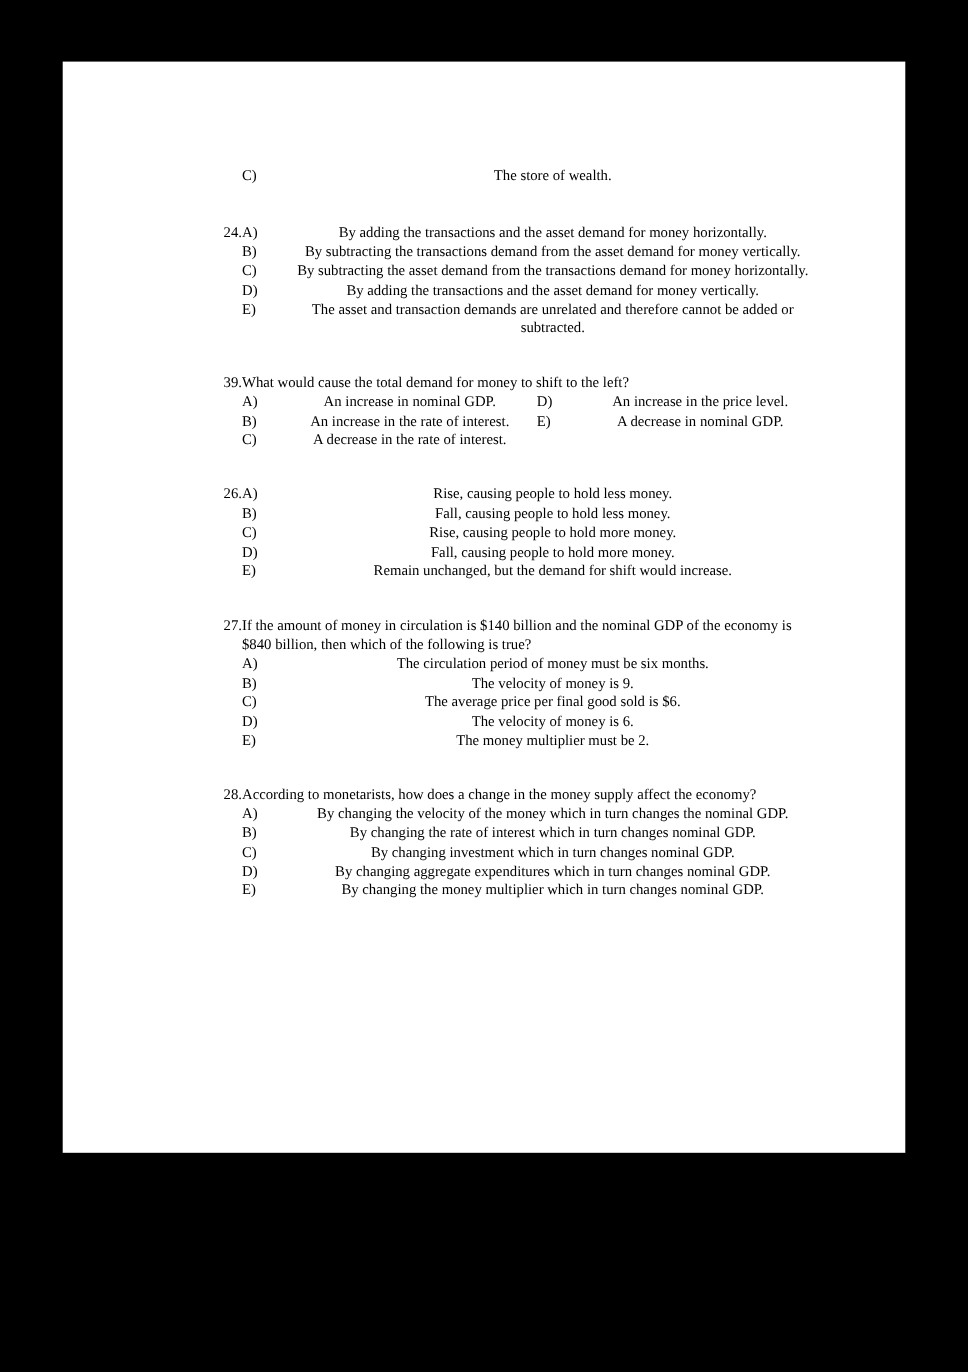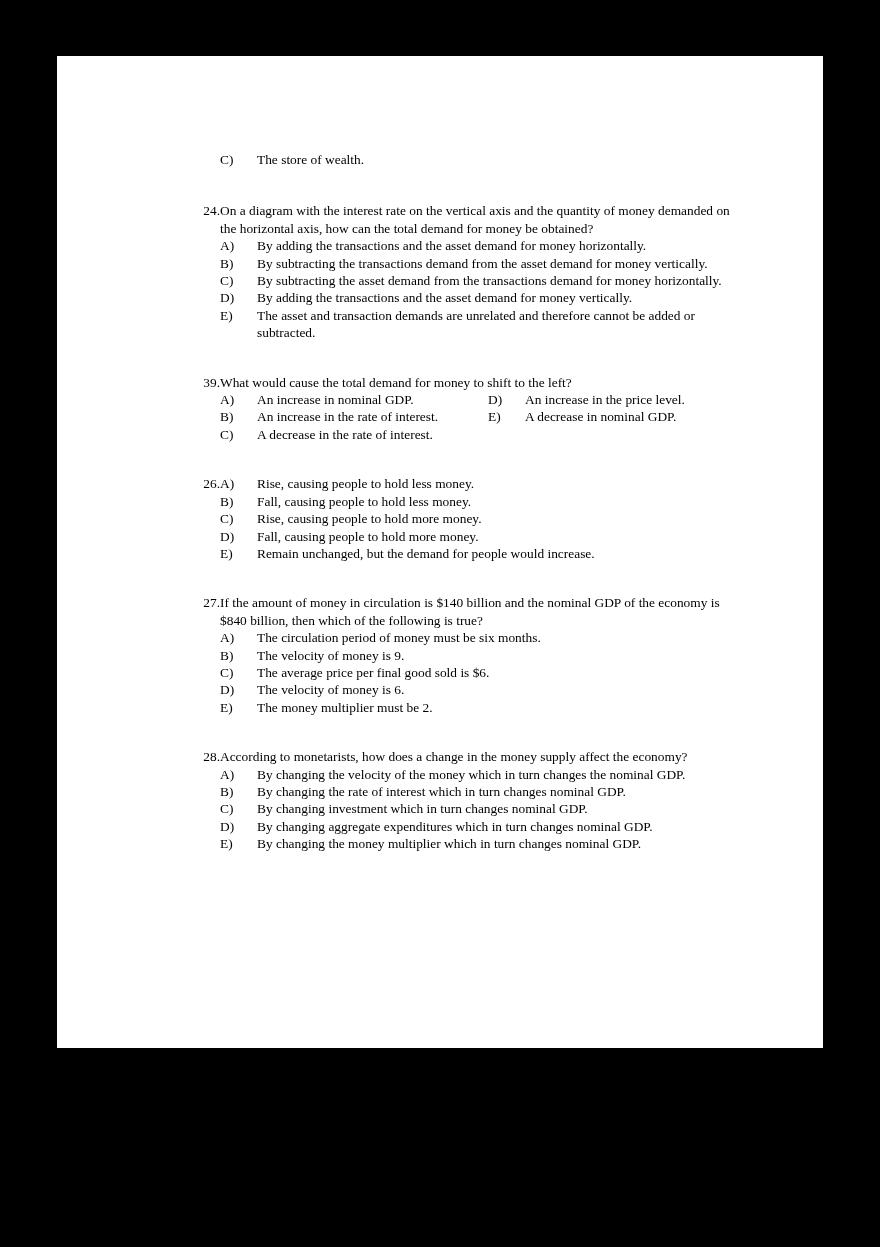--- a/index.html
+++ b/index.html
@@ -40,21 +40,21 @@
     text-align: right;
   }
   .qbody { flex: 1; }
   .qtext { }
   .options { margin-top: 0; }
   .opt { display: flex; }
   .letter {
     width: 37px;
     flex-shrink: 0;
   }
-  .otext { flex: 1; }
+  .otext { flex: 1; text-align: center; }
   .options.two-col {
     display: grid;
     grid-template-columns: 268px 1fr;
     grid-template-rows: repeat(3, auto);
     grid-auto-flow: column;
   }
 </style>
 </head>
 <body>
 
@@ -63,21 +63,20 @@
 
     <div class="fragment">
       <span class="letter">C)</span>
       <span class="otext">The store of wealth.</span>
     </div>
 
     <div id="questions">
         <div class="question">
           <div class="qnum">24.</div>
           <div class="qbody">
-            <div class="qtext">On a diagram with the interest rate on the vertical axis and the quantity of money demanded on the horizontal axis, how can the total demand for money be obtained?</div>
             <div class="options">
               <div class="opt">
                 <span class="letter">A)</span>
                 <span class="otext">By adding the transactions and the asset demand for money horizontally.</span>
               </div>
               <div class="opt">
                 <span class="letter">B)</span>
                 <span class="otext">By subtracting the transactions demand from the asset demand for money vertically.</span>
               </div>
               <div class="opt">
@@ -138,21 +137,21 @@
               <div class="opt">
                 <span class="letter">C)</span>
                 <span class="otext">Rise, causing people to hold more money.</span>
               </div>
               <div class="opt">
                 <span class="letter">D)</span>
                 <span class="otext">Fall, causing people to hold more money.</span>
               </div>
               <div class="opt">
                 <span class="letter">E)</span>
-                <span class="otext">Remain unchanged, but the demand for people would increase.</span>
+                <span class="otext">Remain unchanged, but the demand for shift would increase.</span>
               </div>
             </div>
           </div>
         </div>
         <div class="question">
           <div class="qnum">27.</div>
           <div class="qbody">
             <div class="qtext">If the amount of money in circulation is $140 billion and the nominal GDP of the economy is $840 billion, then which of the following is true?</div>
             <div class="options">
               <div class="opt">

